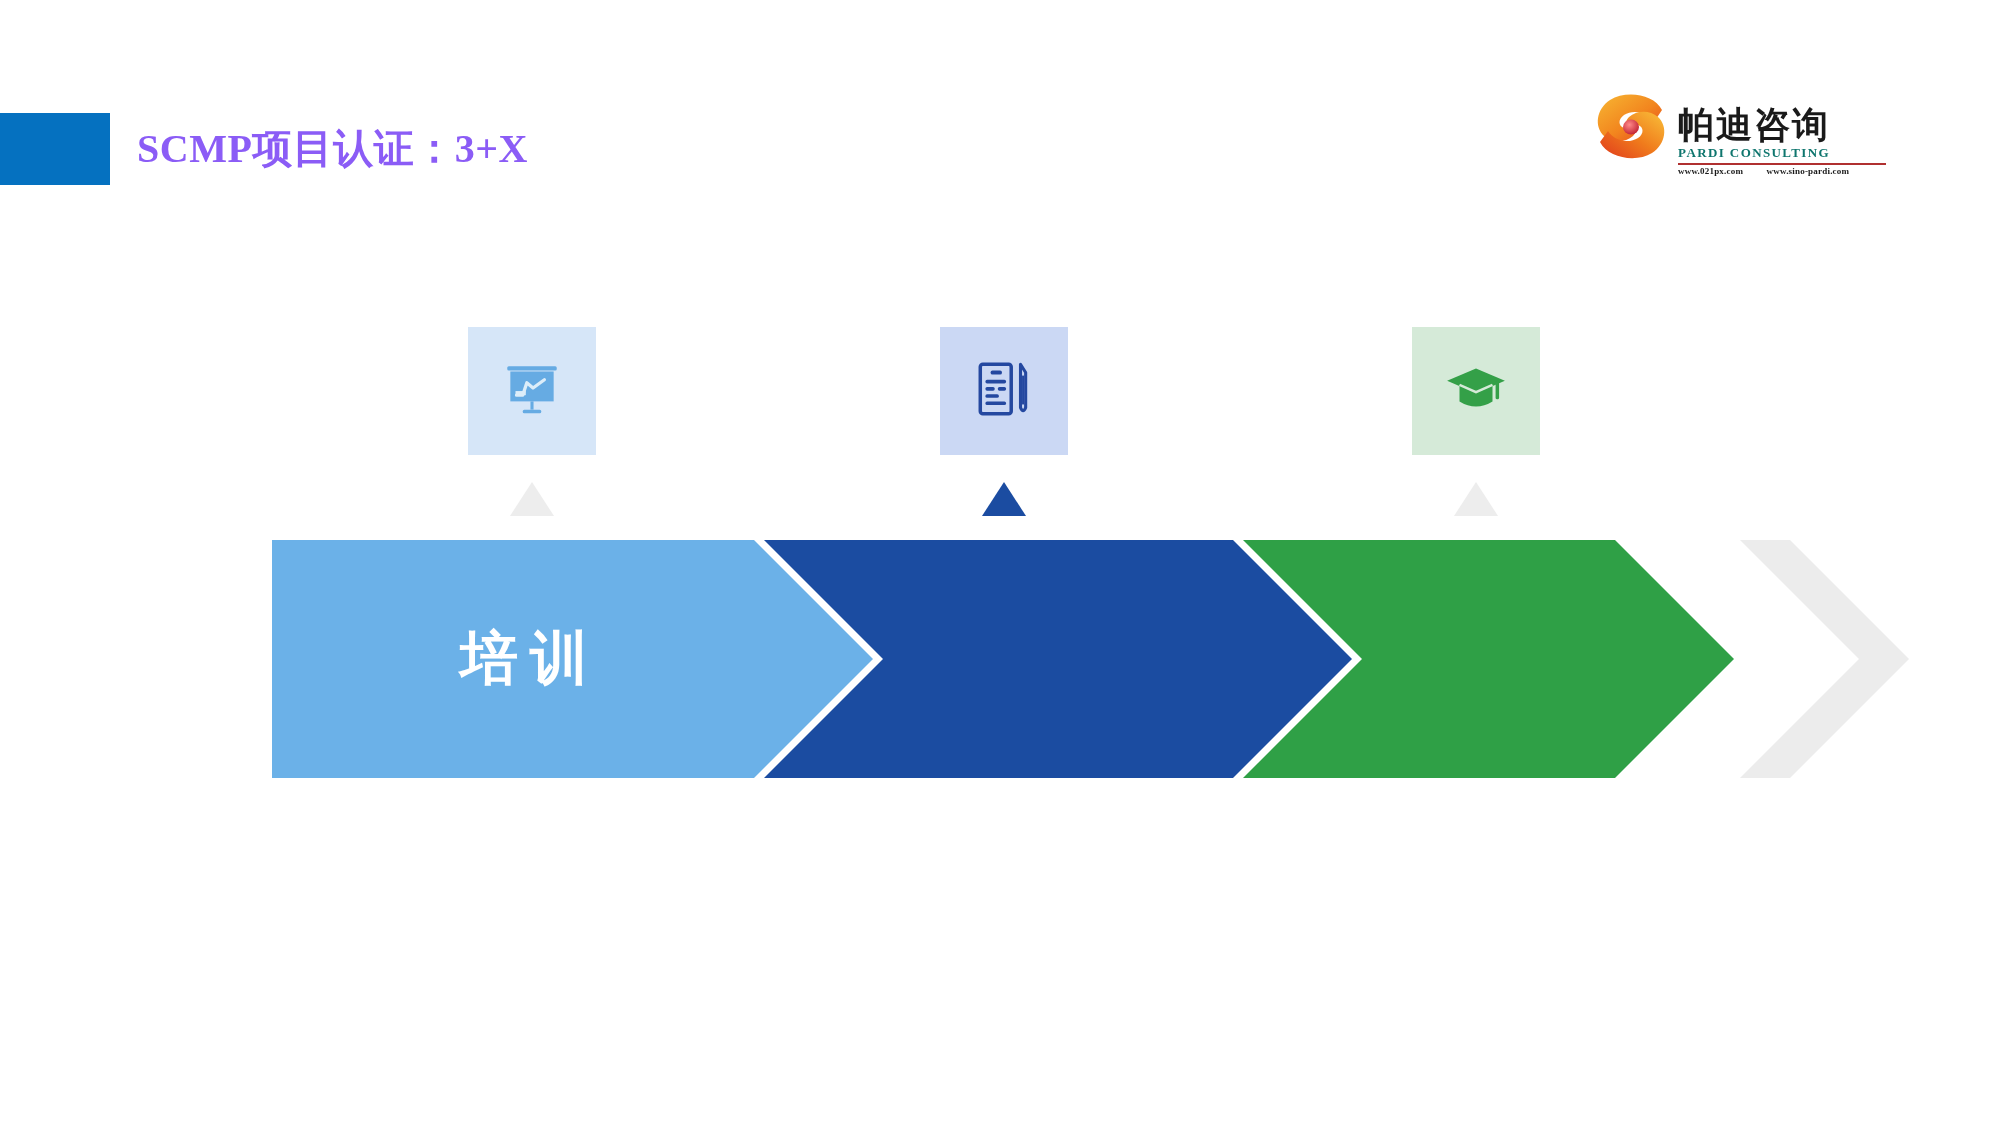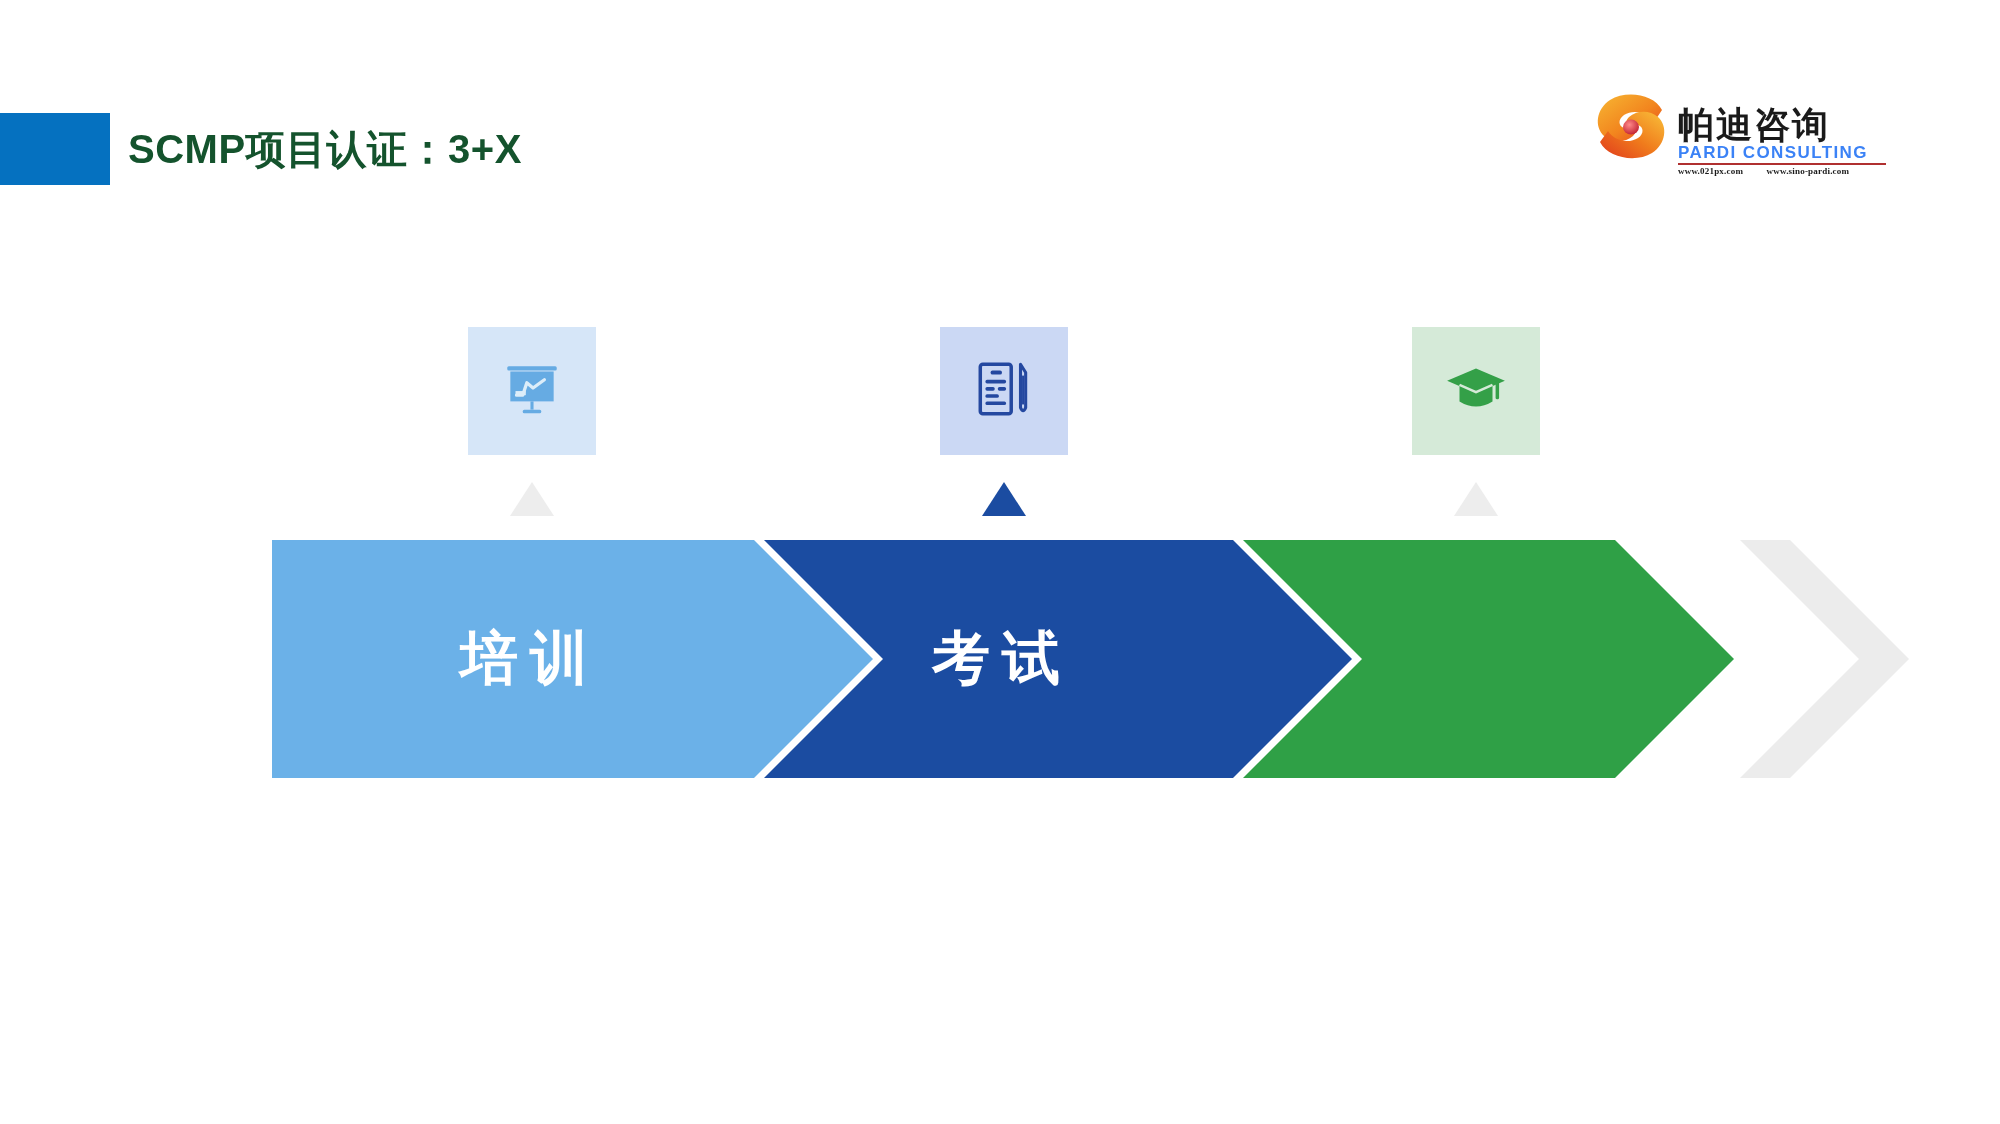--- a/index.html
+++ b/index.html
@@ -27,29 +27,30 @@
   .title-accent {
     position: absolute;
     left: 0;
     top: 113px;
     width: 110px;
     height: 72px;
     background: #0571C0;
   }
   .page-title {
     position: absolute;
-    left: 128px;
+    left: 137px;
     top: 118px;
     height: 62px;
     line-height: 62px;
     font-size: 40px;
     font-weight: bold;
-    color: #14532d;
+    color: #8b5cf6;
     letter-spacing: 0.5px;
     white-space: nowrap;
+    font-family: Liberation Serif, serif;
   }
 
   
   .logo {
     position: absolute;
     left: 1592px;
     top: 88px;
     width: 300px;
     height: 82px;
   }
@@ -69,24 +70,24 @@
   .logo-cn {
     font-family: "DejaVu Serif", "Liberation Serif", serif;
     font-size: 36px;
     font-weight: bold;
     color: #1a1a1a;
     letter-spacing: 2px;
     line-height: 40px;
     white-space: nowrap;
   }
   .logo-en {
-    font-family: Liberation Sans, sans-serif;
-    font-size: 17px;
-    font-weight: bold;
-    color: #3b82f6;
+    font-family: Liberation Serif, serif;
+    font-size: 13px;
+    font-weight: bold;
+    color: #0f766e;
     letter-spacing: 1.4px;
     line-height: 18px;
     white-space: nowrap;
   }
   .logo-rule {
     margin-top: 1px;
     width: 208px;
     height: 2px;
     background: #b03030;
   }
@@ -249,15 +250,14 @@
 
       <path d="M1243 0 L1615 0 L1734 119 L1615 238 L1243 238 L1362 119 Z" fill="#2FA046"></path>
 
       <path d="M764 0 L1233 0 L1352 119 L1233 238 L764 238 L883 119 Z" fill="#1B4CA1"></path>
 
       <path d="M272 0 L754 0 L873 119 L754 238 L272 238 Z" fill="#6BB1E8"></path>
     </svg>
   </div>
 
   <div class="step-label s1">培训</div>
-  <div class="step-label s2">考试</div>
 
 </div>
 
 </body></html>

